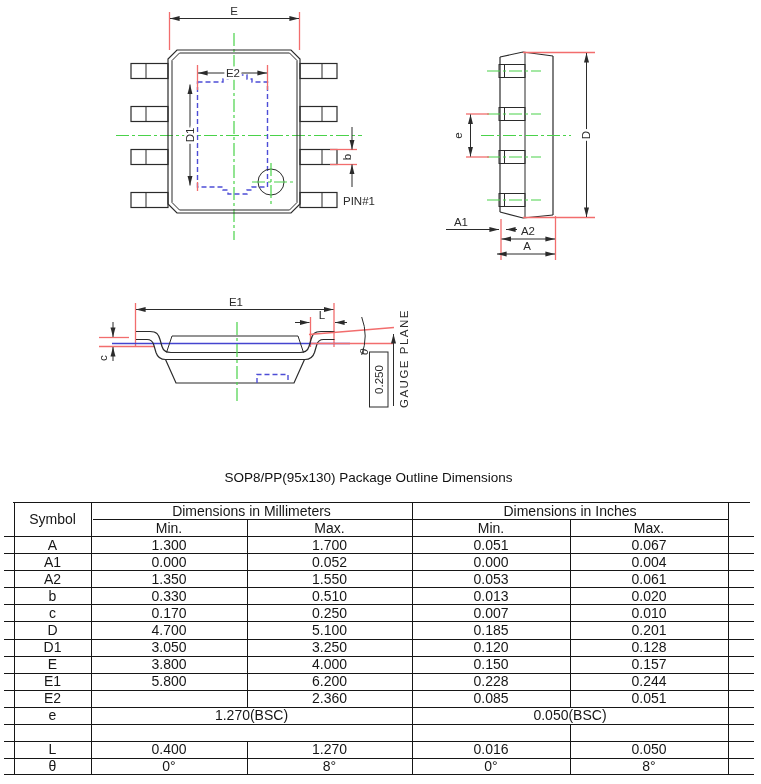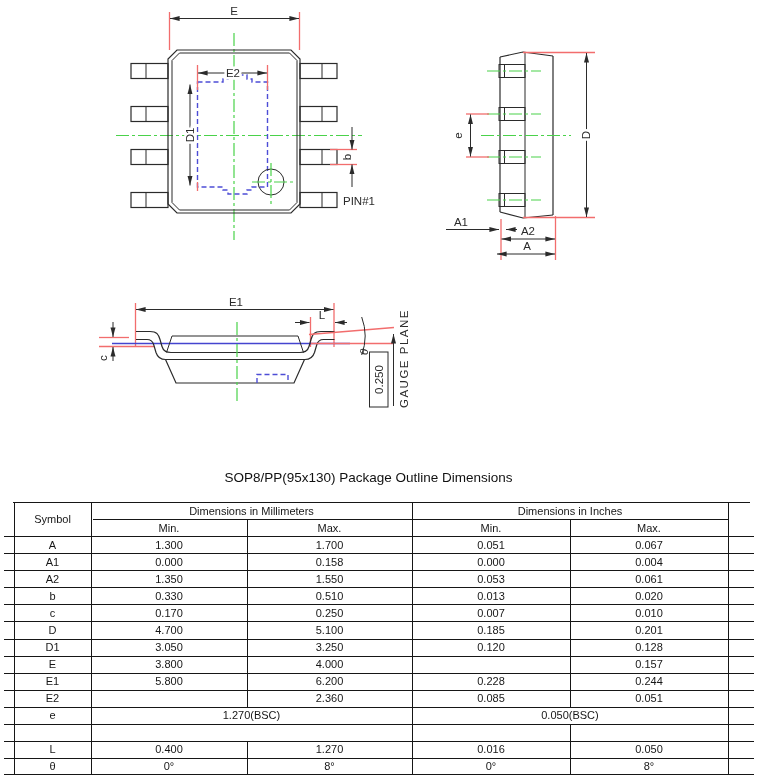--- a/index.html
+++ b/index.html
@@ -14,21 +14,21 @@
   .blu{stroke:#4444cf;stroke-width:1.3;fill:none;}
   .padline{stroke:#4d4dd6;stroke-width:1.4;fill:none;stroke-dasharray:5 3;}
   #title{position:absolute;top:470px;left:0;width:737px;text-align:center;
          font-size:13.5px;color:#111;}
   .tblwrap{position:absolute;left:0;top:502px;width:761px;height:275px;}
   .hl,.vl{position:absolute;background:#161616;}
   .hl{height:1px;}
   .vl{width:1px;}
   .grid{position:absolute;left:14px;top:0;width:714px;height:194px;display:grid;
         grid-template-columns:77px 156px 165px 158px 158px;grid-auto-rows:17.0625px;
-        font-size:11px;color:#161616;}
+        font-size:14px;color:#161616;}
   .cell{display:flex;align-items:center;justify-content:center;white-space:nowrap;}
 </style>
 </head>
 <body>
 
 <div id="page">
 
   <svg width="761" height="460" viewBox="0 0 761 460">
     <defs>
       <marker id="arw" viewBox="0 0 10 6" refX="9.6" refY="3" markerWidth="10" markerHeight="6" markerUnits="userSpaceOnUse" orient="auto-start-reverse">
@@ -267,21 +267,21 @@
       <div class="cell" style="grid-area:2/5">Max.</div>
 
       <div class="cell" style="grid-area:3/1">A</div>
       <div class="cell" style="grid-area:3/2">1.300</div>
       <div class="cell" style="grid-area:3/3">1.700</div>
       <div class="cell" style="grid-area:3/4">0.051</div>
       <div class="cell" style="grid-area:3/5">0.067</div>
 
       <div class="cell" style="grid-area:4/1">A1</div>
       <div class="cell" style="grid-area:4/2">0.000</div>
-      <div class="cell" style="grid-area:4/3">0.158</div>
+      <div class="cell" style="grid-area:4/3">0.052</div>
       <div class="cell" style="grid-area:4/4">0.000</div>
       <div class="cell" style="grid-area:4/5">0.004</div>
 
       <div class="cell" style="grid-area:5/1">A2</div>
       <div class="cell" style="grid-area:5/2">1.350</div>
       <div class="cell" style="grid-area:5/3">1.550</div>
       <div class="cell" style="grid-area:5/4">0.053</div>
       <div class="cell" style="grid-area:5/5">0.061</div>
 
       <div class="cell" style="grid-area:6/1">b</div>
@@ -304,20 +304,21 @@
 
       <div class="cell" style="grid-area:9/1">D1</div>
       <div class="cell" style="grid-area:9/2">3.050</div>
       <div class="cell" style="grid-area:9/3">3.250</div>
       <div class="cell" style="grid-area:9/4">0.120</div>
       <div class="cell" style="grid-area:9/5">0.128</div>
 
       <div class="cell" style="grid-area:10/1">E</div>
       <div class="cell" style="grid-area:10/2">3.800</div>
       <div class="cell" style="grid-area:10/3">4.000</div>
+      <div class="cell" style="grid-area:10/4">0.150</div>
       <div class="cell" style="grid-area:10/5">0.157</div>
 
       <div class="cell" style="grid-area:11/1">E1</div>
       <div class="cell" style="grid-area:11/2">5.800</div>
       <div class="cell" style="grid-area:11/3">6.200</div>
       <div class="cell" style="grid-area:11/4">0.228</div>
       <div class="cell" style="grid-area:11/5">0.244</div>
 
       <div class="cell" style="grid-area:12/1">E2</div>
       <div class="cell" style="grid-area:12/3">2.360</div>

